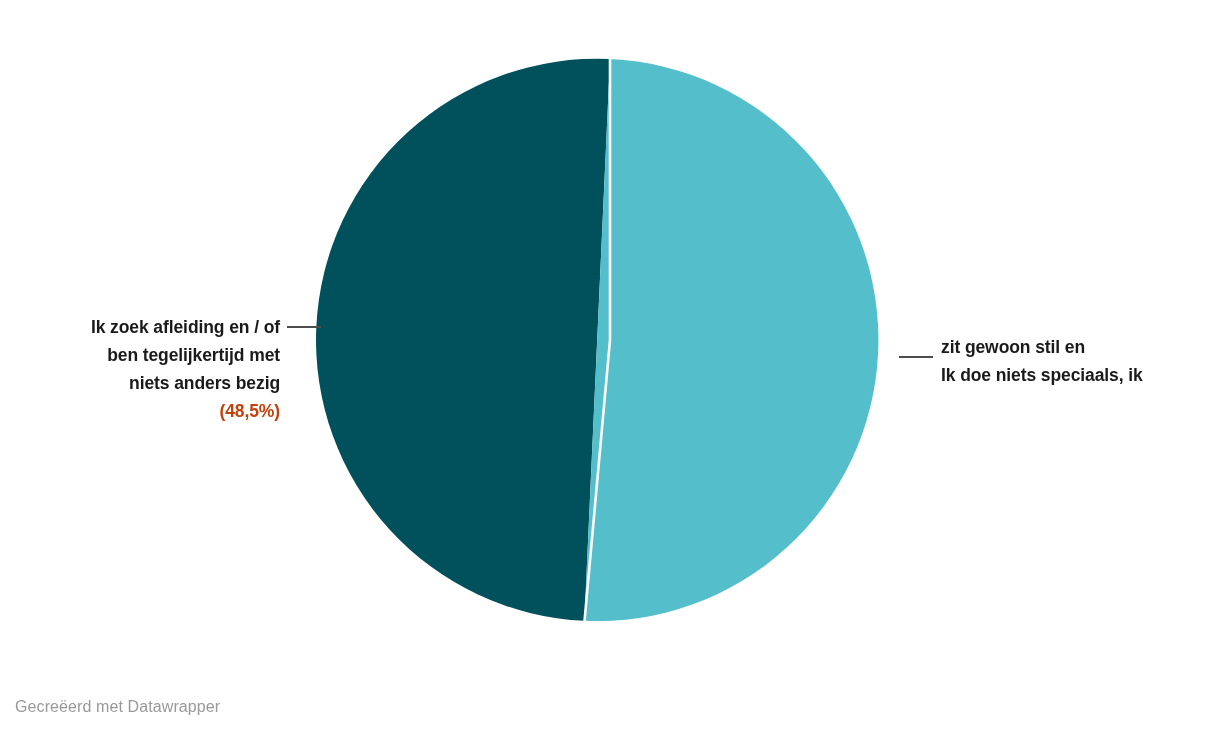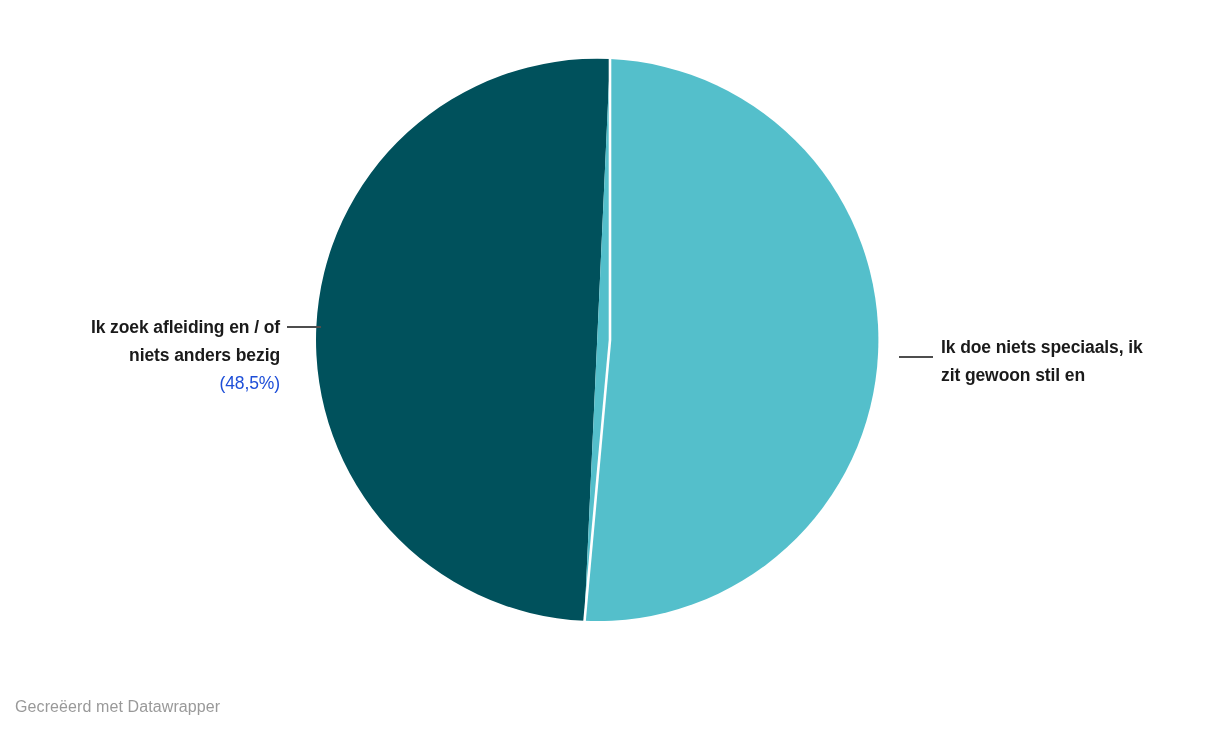--- a/index.html
+++ b/index.html
@@ -37,22 +37,22 @@
   
   .slice-label {
     position: absolute;
     font-size: 17.5px;
     line-height: 28px;
     color: #1a1a1a;
     font-weight: 700;
     letter-spacing: -0.1px;
   }
   .slice-label .pct {
-    font-weight: 400;
-    color: #1d4ed8;
+    font-weight: 700;
+    color: #c2410c;
   }
 
   #label-left {
     right: 940px;          
     top: 313px;
     width: 280px;
     text-align: right;
     margin-left: 12px;
   }
   #label-right {
@@ -109,24 +109,25 @@
 
     <line x1="610" y1="57" x2="610" y2="340" stroke="#ffffff" stroke-width="2.6"></line>
     <line x1="610" y1="340" x2="584.4" y2="622.5" stroke="#ffffff" stroke-width="2.6"></line>
   </svg>
 
   <div class="leader" id="leader-left"></div>
   <div class="leader" id="leader-right"></div>
 
   <div class="slice-label" id="label-left">
     <div>Ik zoek afleiding en / of</div>
+    <div>ben tegelijkertijd met</div>
     <div>niets anders bezig</div>
     <div class="pct">(48,5%)</div>
   </div>
 
   <div class="slice-label" id="label-right">
+    <div>zit gewoon stil en</div>
     <div>Ik doe niets speciaals, ik</div>
-    <div>zit gewoon stil en</div>
   </div>
 
   <div id="footer-credit">Gecreëerd met Datawrapper</div>
 
 </div>
 
 </body></html>

